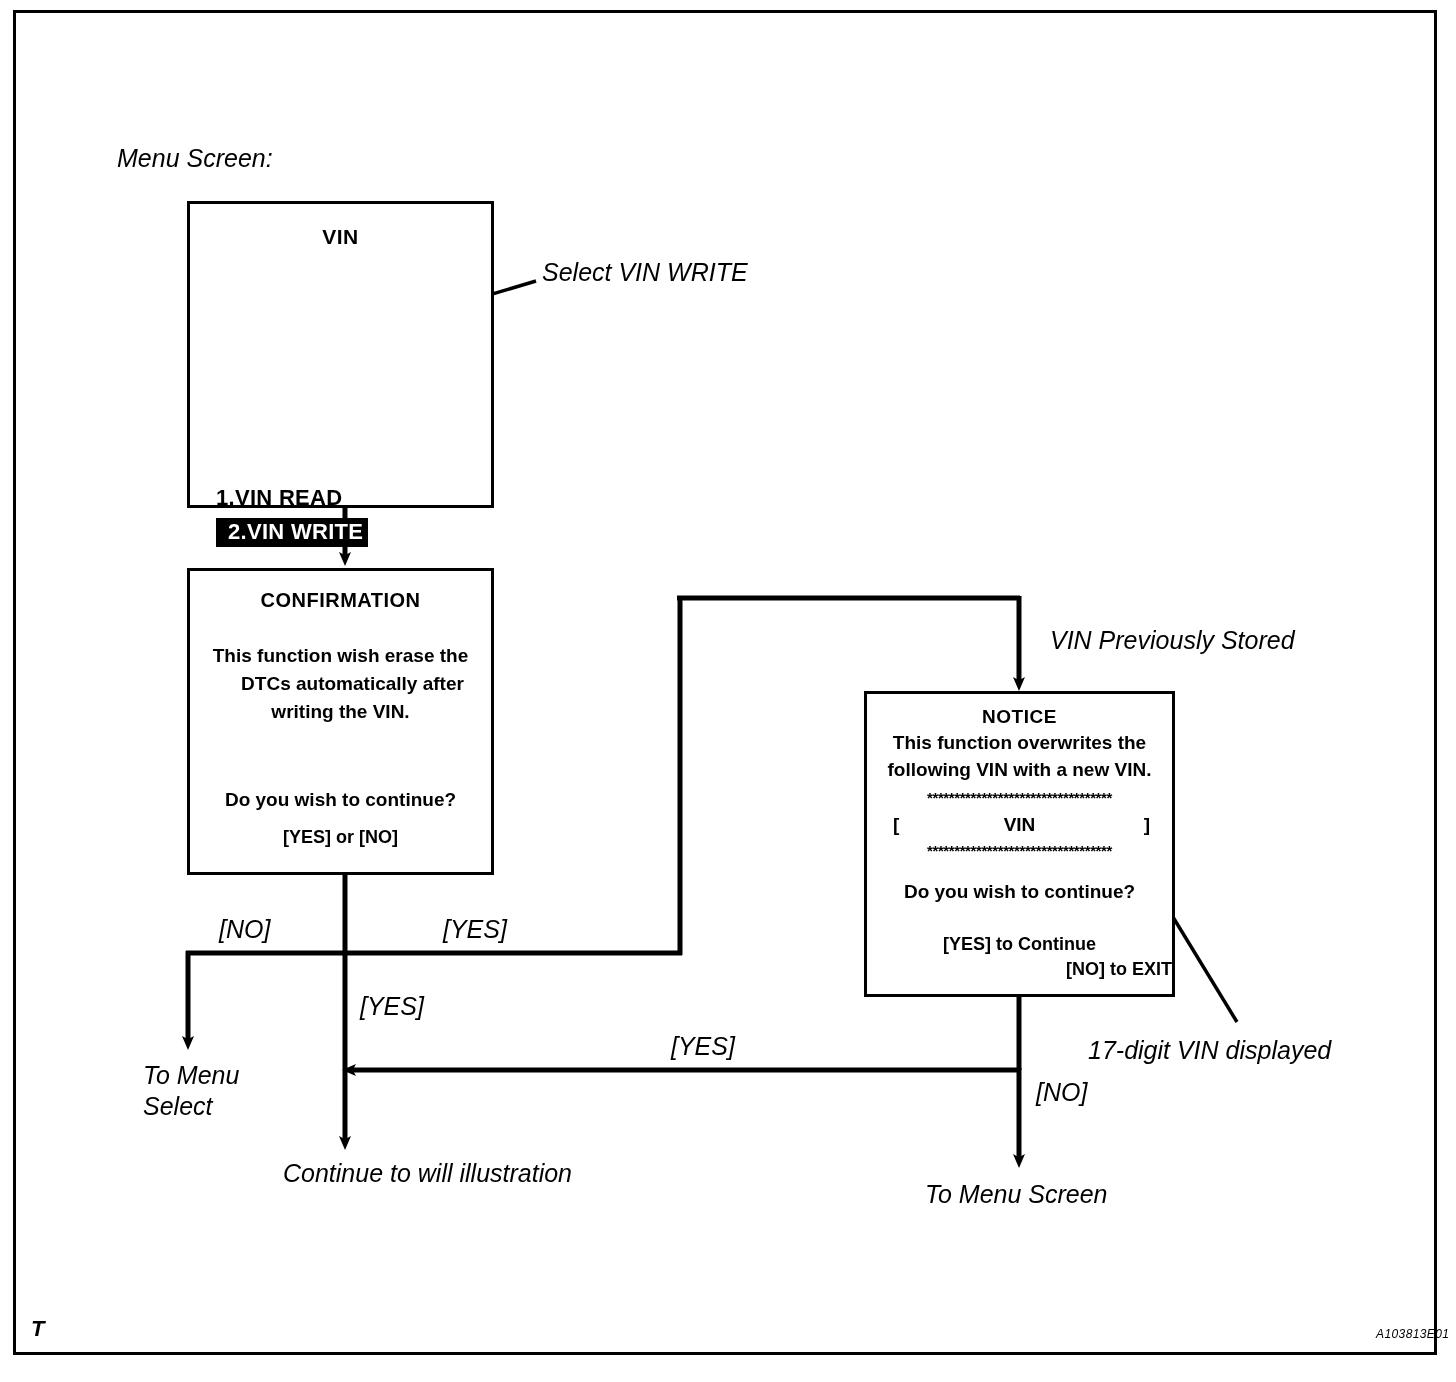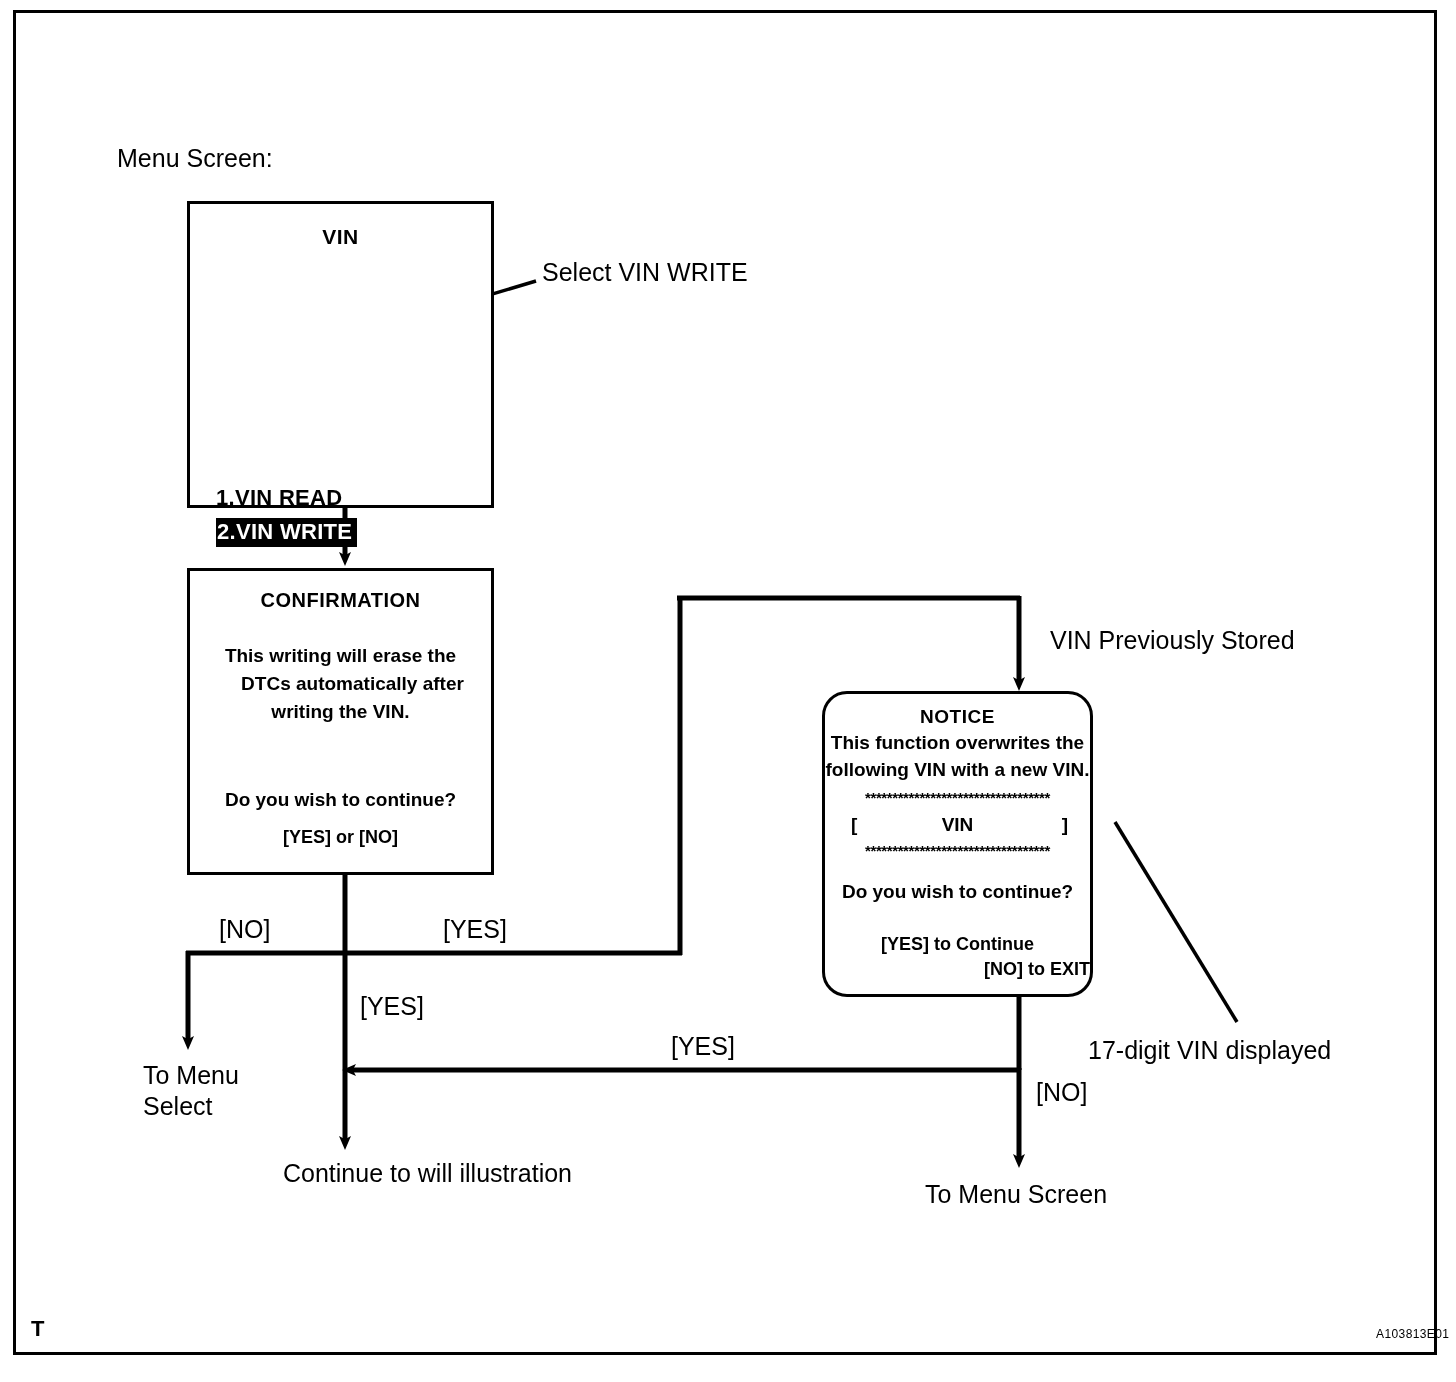--- a/index.html
+++ b/index.html
@@ -1,41 +1,41 @@
 <!DOCTYPE html>
 <html><head>
 <meta charset="utf-8">
 <style>
   html,body{margin:0;padding:0;background:#ffffff;}
   body{font-family:"Liberation Sans", sans-serif;}
   #page{position:relative;width:1456px;height:1382px;background:#ffffff;overflow:hidden;}
 
   .frame{position:absolute;left:13px;top:10px;width:1424px;height:1345px;border:3px solid #000;box-sizing:border-box;}
-  .txt{position:absolute;white-space:pre;color:#000;}
+  .txt{position:absolute;white-space:pre;color:#000;font-style:italic;}
 
   
   .anno{font-size:25px;font-weight:400;letter-spacing:0px;}
 
   
   .screen{position:absolute;border:3px solid #000;background:#fff;box-sizing:border-box;}
 
   .scr-title{position:absolute;width:100%;text-align:center;font-weight:bold;font-size:20px;letter-spacing:.5px;}
   .scr-line{position:absolute;width:100%;text-align:center;font-weight:bold;font-size:19px;}
 
   
   #vin-box{left:187px;top:201px;width:307px;height:307px;}
   #vin-heading{top:21px;font-size:21px;}
   #vin-item-1{position:absolute;left:26px;top:281px;font-weight:bold;font-size:22px;letter-spacing:.3px;}
-  #vin-item-2{position:absolute;left:26px;top:314px;font-weight:bold;font-size:22px;letter-spacing:.3px;background:#000;color:#fff;padding:1px 5px 2px 1px;}
+  #vin-item-2{position:absolute;left:26px;top:314px;font-weight:bold;font-size:22px;letter-spacing:.3px;background:#000;color:#fff;padding:1px 5px 2px 12px;}
 
   
   #conf-box{left:187px;top:568px;width:307px;height:307px;}
 
   
-  #notice-box{left:822px;top:691px;width:271px;height:306px;border-radius:25px;}
+  #notice-box{left:864px;top:691px;width:311px;height:306px;}
 
   .star-row{position:absolute;width:100%;text-align:center;font-weight:bold;font-size:15px;letter-spacing:-0.4px;overflow:hidden;}
 
   .vinrow{position:absolute;width:100%;font-weight:bold;font-size:19px;}
   .vinrow .lb{position:absolute;left:26px;}
   .vinrow .mid{position:absolute;width:100%;text-align:center;}
   .vinrow .rb{position:absolute;right:22px;}
 
   svg{position:absolute;left:0;top:0;}
 </style>
@@ -85,21 +85,21 @@
   <div class="screen" id="vin-box">
     <div class="scr-title" id="vin-heading">VIN</div>
     <div id="vin-item-1">1.VIN READ</div>
     <div id="vin-item-2">2.VIN WRITE</div>
   </div>
 
   <div class="txt anno" style="left:542px;top:258px;">Select VIN WRITE</div>
 
   <div class="screen" id="conf-box">
     <div class="scr-title" style="top:18px;font-size:20px;">CONFIRMATION</div>
-    <div class="scr-line" style="top:74px;">This writing will erase the</div>
+    <div class="scr-line" style="top:74px;">This function wish erase the</div>
     <div class="scr-line" style="top:102px;padding-left:12px;">DTCs automatically after</div>
     <div class="scr-line" style="top:130px;">writing the VIN.</div>
     <div class="scr-line" style="top:218px;">Do you wish to continue?</div>
     <div class="scr-line" style="top:256px;font-size:18px;">[YES] or [NO]</div>
   </div>
 
   <div class="screen" id="notice-box">
     <div class="scr-title" style="top:12px;font-size:19px;">NOTICE</div>
     <div class="scr-line" style="top:38px;font-size:19px;">This function overwrites the</div>
     <div class="scr-line" style="top:65px;font-size:19px;">following VIN with a new VIN.</div>

